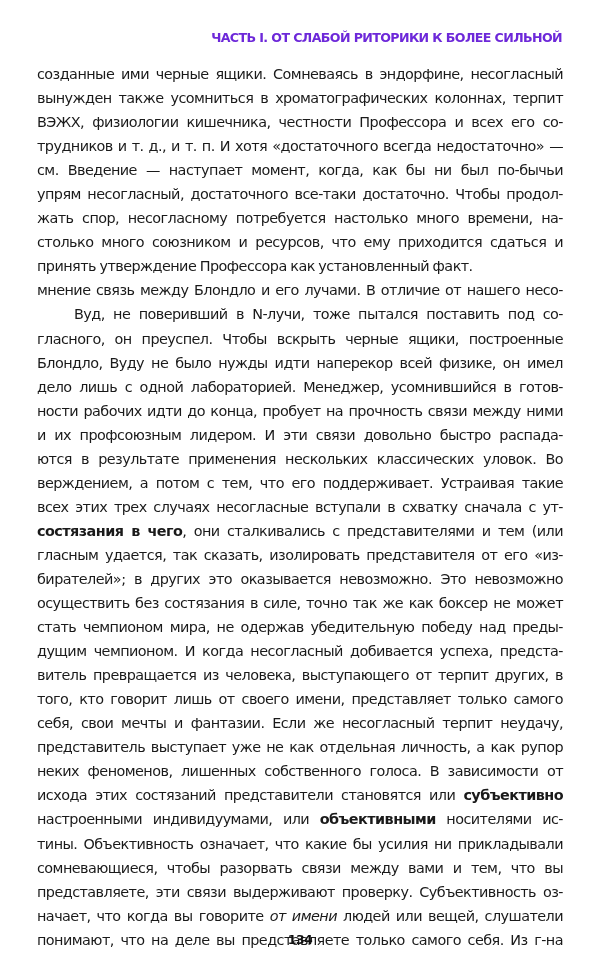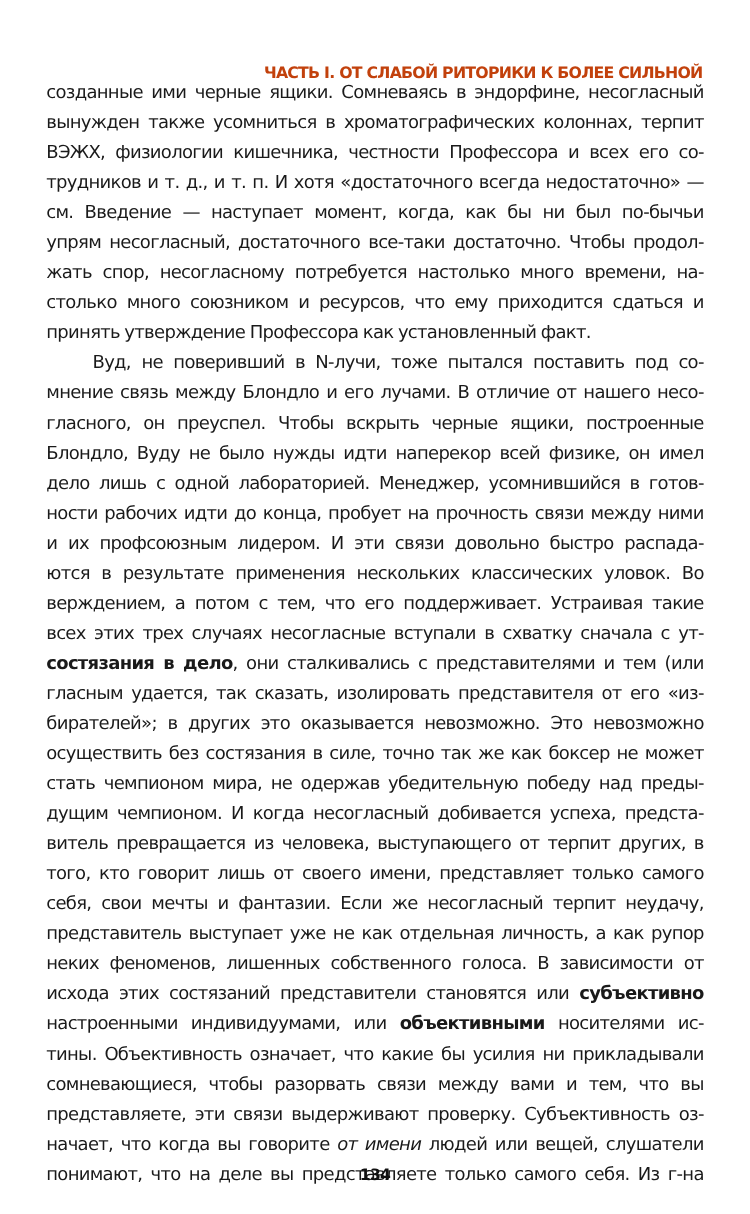--- a/index.html
+++ b/index.html
@@ -6,22 +6,21 @@
   body { width: 600px; height: 971px; position: relative; overflow: hidden; }
   .page {
     position: absolute; left: 0; top: 0; width: 600px; height: 971px;
     background: #ffffff; color: #1a1a1a;
     font-family: "DejaVu Sans", sans-serif;
   }
   .running-head {
     position: absolute; top: 30px; right: 38px;
     font-family: "DejaVu Sans", sans-serif;
     font-weight: bold; font-size: 12.6px; letter-spacing: -0.6px;
-    color: #c2410c;
-    margin-top: 20px;
+    color: #6d28d9;
   }
   .body-text {
     position: absolute; left: 37px; top: 62px; width: 526px;
     font-family: "DejaVu Sans", sans-serif;
     font-size: 14.4px; line-height: 24.05px; letter-spacing: -0.55px;
     word-spacing: -0.5px;
     color: #1a1a1a;
   }
   .line { display: block; white-space: nowrap; text-align: justify; text-align-last: justify; height: 24.05px; overflow: visible; }
   .line.last { text-align-last: left; }
@@ -45,31 +44,31 @@
     <span class="line">созданные ими черные ящики. Сомневаясь в эндорфине, несогласный</span>
     <span class="line">вынужден также усомниться в хроматографических колоннах, терпит</span>
     <span class="line">ВЭЖХ, физиологии кишечника, честности Профессора и всех его со-</span>
     <span class="line">трудников и т. д., и т. п. И хотя «достаточного всегда недостаточно» —</span>
     <span class="line">см. Введение — наступает момент, когда, как бы ни был по-бычьи</span>
     <span class="line">упрям несогласный, достаточного все-таки достаточно. Чтобы продол-</span>
     <span class="line">жать спор, несогласному потребуется настолько много времени, на-</span>
     <span class="line">столько много союзником и ресурсов, что ему приходится сдаться и</span>
     <span class="line last">принять утверждение Профессора как установленный факт.</span>
 
+    <span class="line">мнение связь между Блондло и его лучами. В отличие от нашего несо-</span>
     <span class="line indent">Вуд, не поверивший в N-лучи, тоже пытался поставить под со-</span>
-    <span class="line">мнение связь между Блондло и его лучами. В отличие от нашего несо-</span>
     <span class="line">гласного, он преуспел. Чтобы вскрыть черные ящики, построенные</span>
     <span class="line">Блондло, Вуду не было нужды идти наперекор всей физике, он имел</span>
     <span class="line">дело лишь с одной лабораторией. Менеджер, усомнившийся в готов-</span>
     <span class="line">ности рабочих идти до конца, пробует на прочность связи между ними</span>
     <span class="line">и их профсоюзным лидером. И эти связи довольно быстро распада-</span>
     <span class="line">ются в результате применения нескольких классических уловок. Во</span>
     <span class="line">верждением, а потом с тем, что его поддерживает. Устраивая такие</span>
     <span class="line">всех этих трех случаях несогласные вступали в схватку сначала с ут-</span>
-    <span class="line"><span class="b">состязания в дело</span><span>, они сталкивались с представителями и тем (или</span></span>
+    <span class="line"><span class="b">состязания в чего</span><span>, они сталкивались с представителями и тем (или</span></span>
     <span class="line">гласным удается, так сказать, изолировать представителя от его «из-</span>
     <span class="line">бирателей»; в других это оказывается невозможно. Это невозможно</span>
     <span class="line">осуществить без состязания в силе, точно так же как боксер не может</span>
     <span class="line">стать чемпионом мира, не одержав убедительную победу над преды-</span>
     <span class="line">дущим чемпионом. И когда несогласный добивается успеха, предста-</span>
     <span class="line">витель превращается из человека, выступающего от терпит других, в</span>
     <span class="line">того, кто говорит лишь от своего имени, представляет только самого</span>
     <span class="line">себя, свои мечты и фантазии. Если же несогласный терпит неудачу,</span>
     <span class="line">представитель выступает уже не как отдельная личность, а как рупор</span>
     <span class="line">неких феноменов, лишенных собственного голоса. В зависимости от</span>

